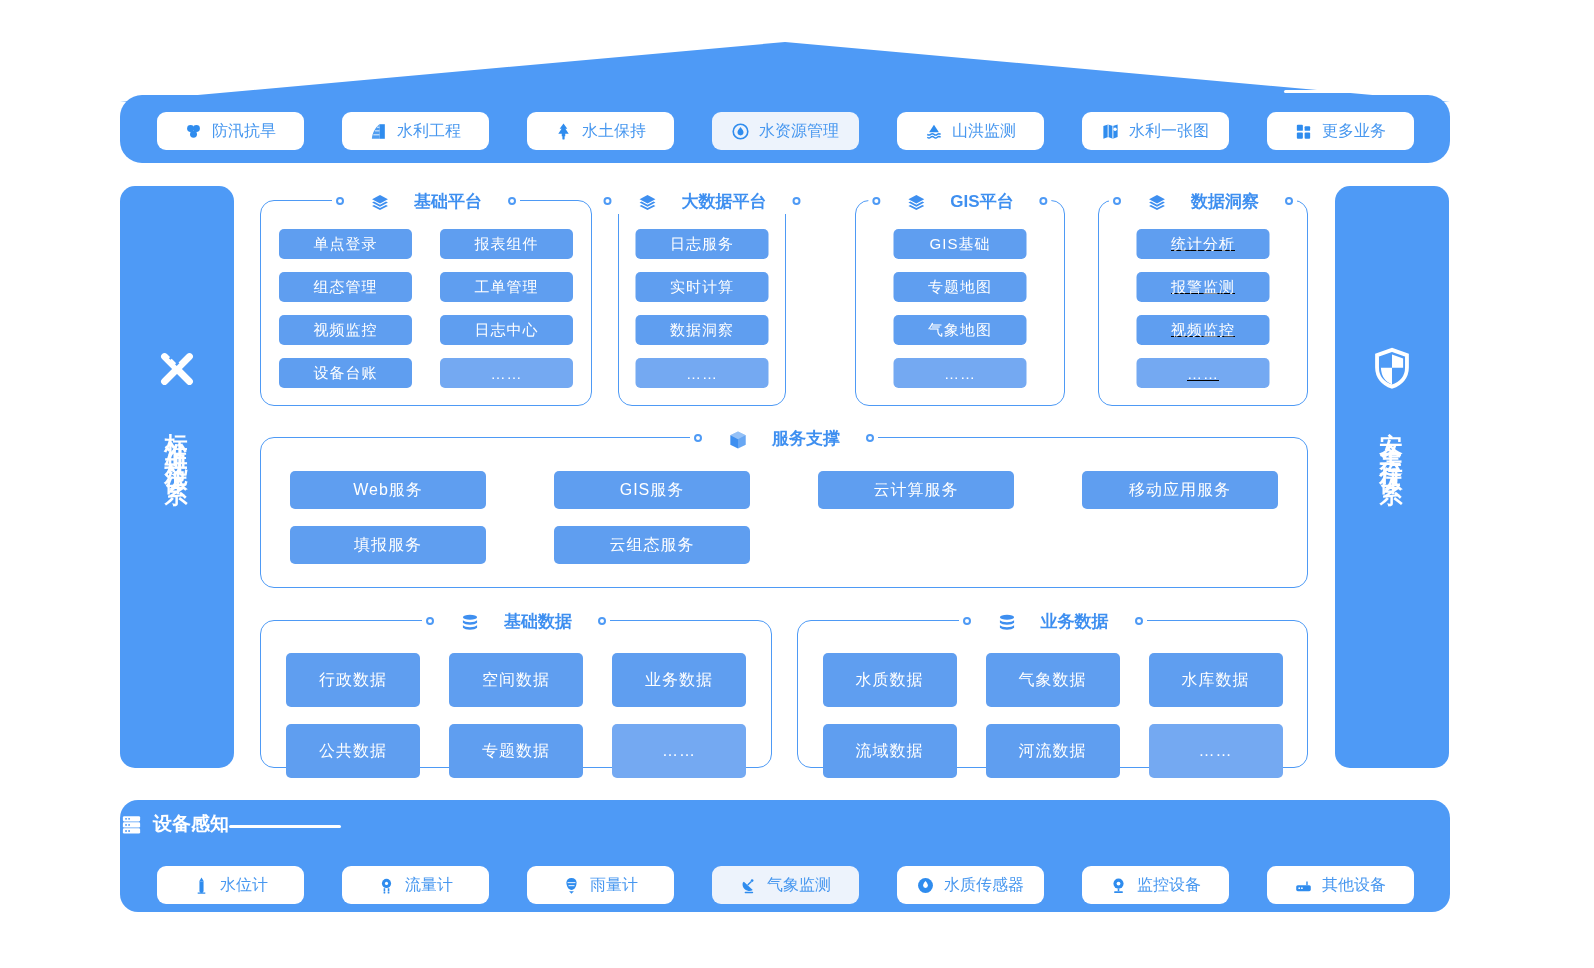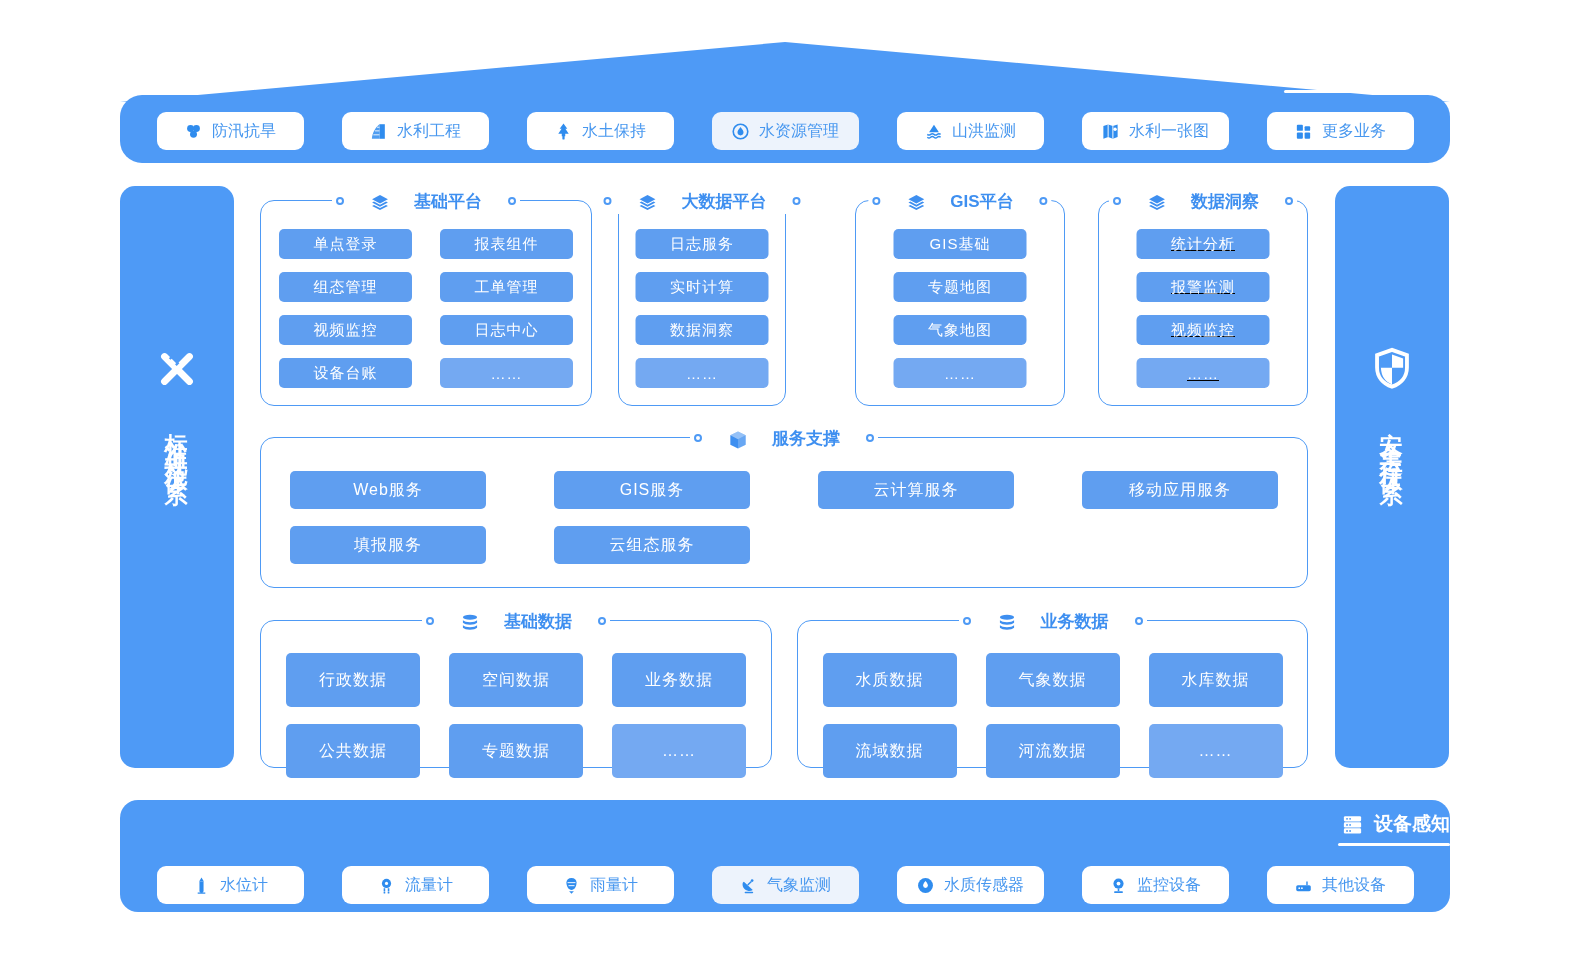--- a/index.html
+++ b/index.html
@@ -63,21 +63,21 @@
     display:grid;grid-template-columns:repeat(3,134px);gap:17px 29px}
 
   .btn{width:133px;height:30px;background:var(--btn);border-radius:5px;color:#fff;font-size:15px;
     display:flex;align-items:center;justify-content:center;cursor:pointer;letter-spacing:1px}
   .btn.light{background:var(--btn-light)}
   .btn.wide{width:196px;height:38px;font-size:16px}
   .btn.mid{width:134px;height:54px;font-size:16px}
 
   
   .bottom{position:absolute;left:120px;top:800px;width:1330px;height:112px;background:var(--banner);border-radius:18px}
-  .dev-head{position:absolute;left:0;top:10px;width:1330px;display:flex;flex-direction:column;align-items:flex-end}
+  .dev-head{position:absolute;left:0;top:10px;width:1330px;display:flex;flex-direction:row;align-items:center}
   .dev-title{display:flex;align-items:center;gap:10px;color:#fff;font-size:19px;font-weight:bold;height:28px}
   .dev-title .icn svg{width:23px;height:23px;display:block}
   .dev-line{margin-top:5px;width:112px;height:3px;background:#fff;border-radius:2px}
 </style>
 </head>
 <body>
 
 <div class="page">
 
   <div class="roof-tri"></div>

